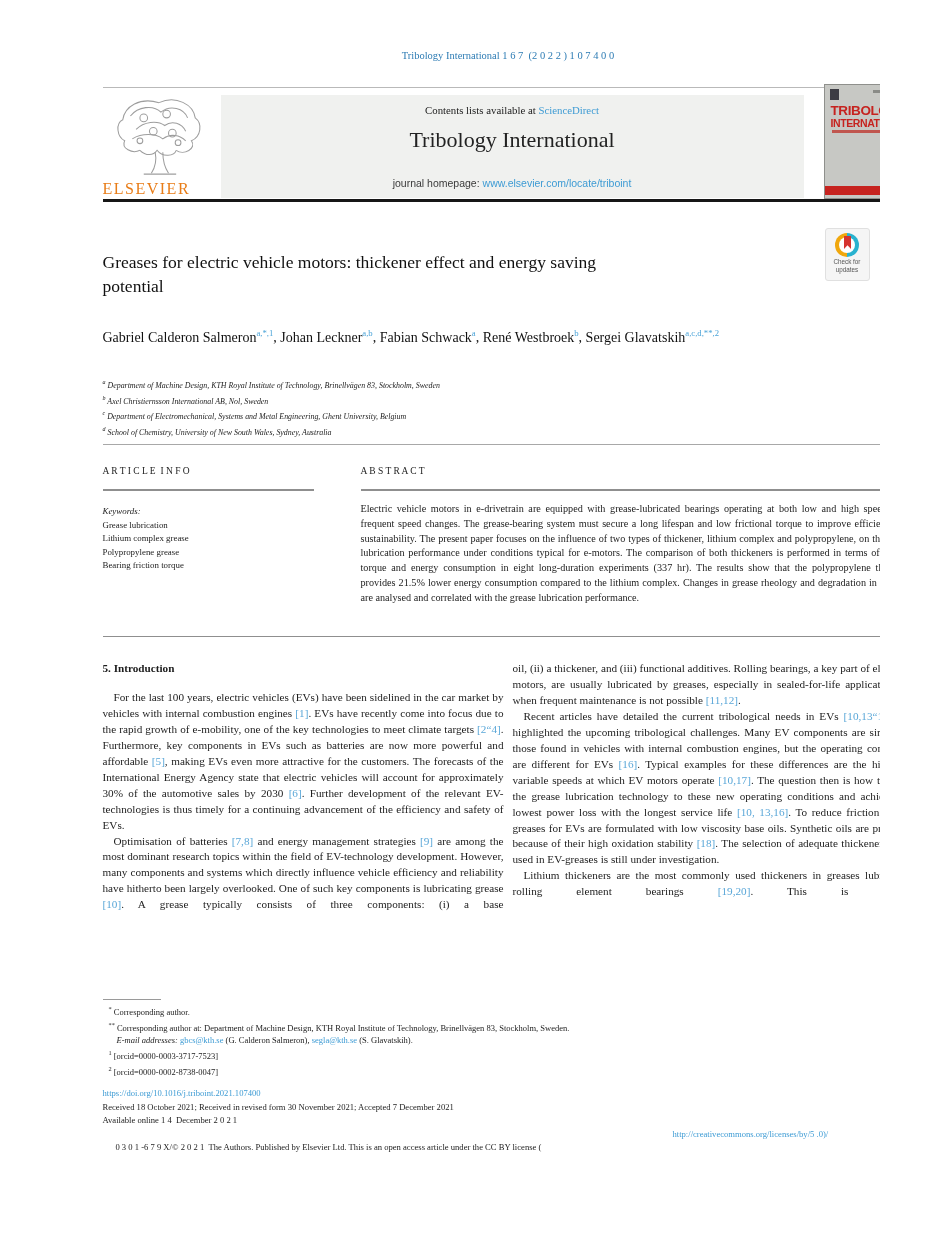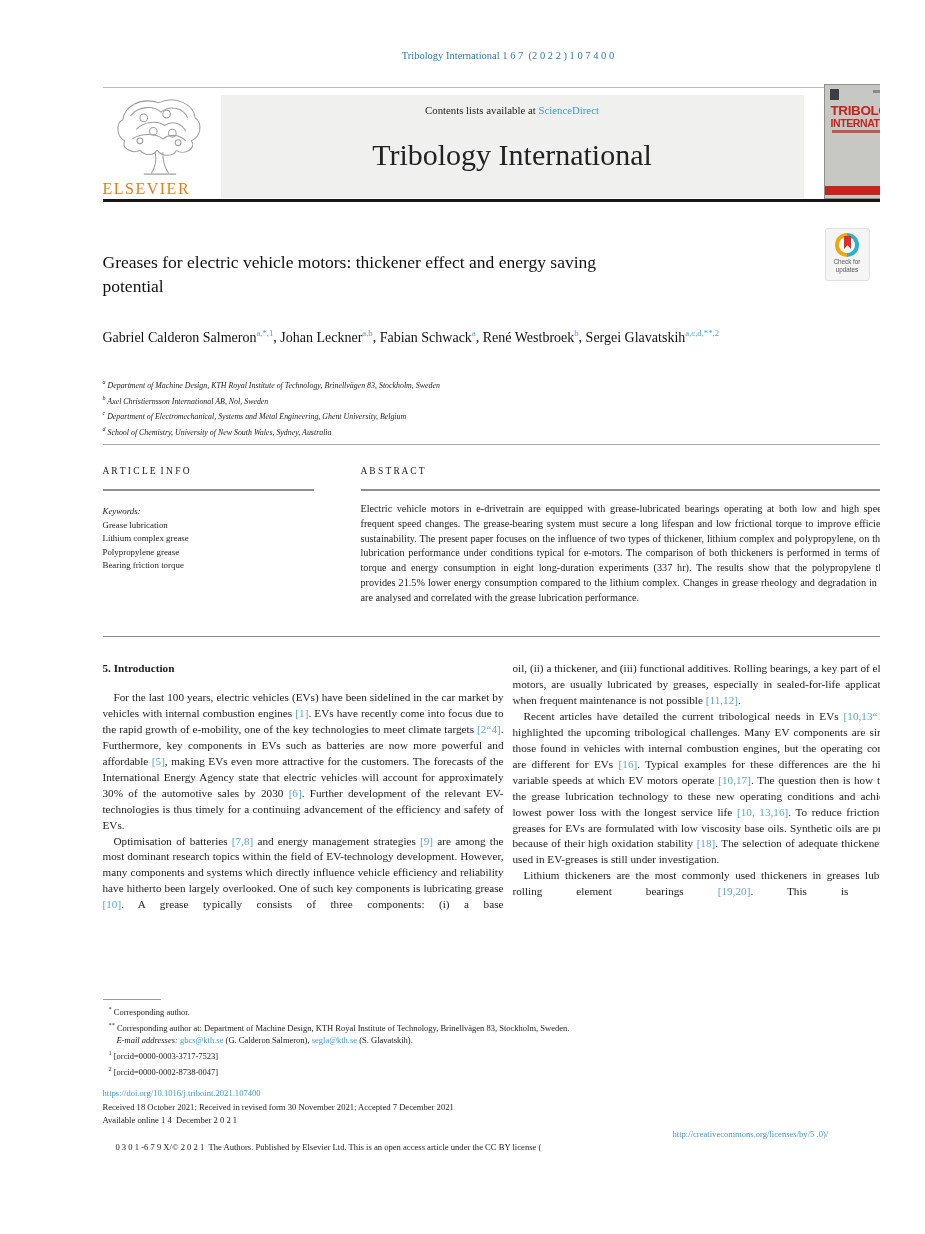--- a/index.html
+++ b/index.html
@@ -24,21 +24,21 @@
   .rule-mid    { position:absolute; height:2px; background:#8f8f8f; }
   .rule-fn     { position:absolute; left:57px; width:58px; height:1px; background:#9a9a9a; }
 
   
   .elsevier-block { position:absolute; left:57px; top:95px; width:112px; height:103px; background:#fff; }
   .elsevier-tree  { display:block; margin:0 auto; }
   .elsevier-word  { position:absolute; bottom:0; left:0; width:100%; text-align:left;
                     font-size:16px; letter-spacing:1.5px; color:#e87c17; font-family:"Liberation Serif", serif; }
   .banner { position:absolute; left:175px; top:95px; width:583px; height:103px; background:#f0f1ef; }
   .banner .contents { position:absolute; top:9px; width:100%; text-align:center; font-size:10.8px; color:#222; }
-  .banner .jtitle   { position:absolute; top:43px; width:100%; text-align:center; font-size:30px; color:#222; }
+  .banner .jtitle   { position:absolute; top:32px; width:100%; text-align:center; font-size:22px; color:#222; }
   .banner .homepage { position:absolute; bottom:9px; width:100%; text-align:center;
                       font-size:10.5px; font-family:"Liberation Sans", sans-serif; color:#3a3a3a; }
 
   
   .cover { position:absolute; left:778px; top:84px; width:90px; height:115px;
            background:#c7c8c4; border:1px solid #8f908c; }
   .cover .mini-logo { position:absolute; left:5px; top:4px; width:9px; height:11px; background:#3c3c44; }
   .cover .mini-issn { position:absolute; right:14px; top:5px; width:26px; height:3px; background:#8a8b87; }
   .cover .ct1 { position:absolute; left:6px; top:18px; font-family:"Liberation Sans", sans-serif;
                 font-weight:bold; font-size:13.5px; letter-spacing:-0.4px; color:#c6231f; }
@@ -128,20 +128,23 @@
       </g>
     </svg>
     <div class="elsevier-word">ELSEVIER</div>
   </div>
 
   <div class="banner">
     <div class="contents">
       <span>Contents lists available at </span><span class="link">ScienceDirect</span>
     </div>
     <div class="jtitle">Tribology International</div>
+    <div class="homepage">
+      <span>journal homepage: </span><span class="link">www.elsevier.com/locate/triboint</span>
+    </div>
   </div>
 
   <div class="cover">
     <div class="mini-logo"></div>
     <div class="mini-issn"></div>
     <div class="ct1">TRIBOLOGY</div>
     <div class="ct2">INTERNATIONAL</div>
     <div class="csub"></div>
     <div class="cbar">
         <div class="cbar-txt"></div>

